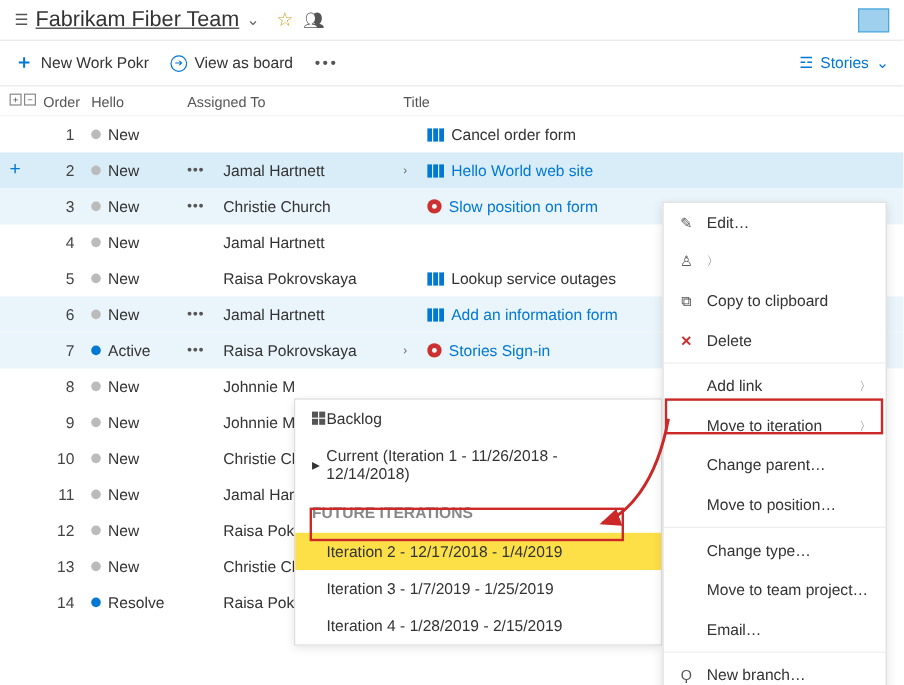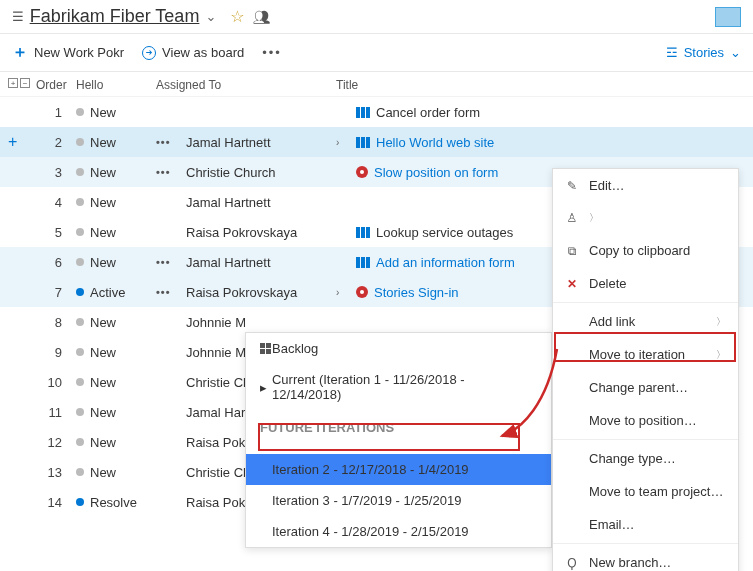--- a/index.html
+++ b/index.html
@@ -40,22 +40,22 @@
   .r-title { flex:1; display:flex; align-items:center; gap:6px; white-space:nowrap; overflow:hidden;}
   .wi-icon { width:14px; height:11px; display:flex; gap:1px;}
   .wi-icon span { width:4px; background:#0078d4; }
   .bug { width:12px; height:12px; background:#cc3131; border-radius:50% 50% 50% 50%; position:relative; display:flex; align-items:center; justify-content:center;}
   .bug::before { content:""; position:absolute; width:4px; height:4px; background:#fff; border-radius:50%;}
   .r-title a { color:#0078d4; text-decoration:none;}
   .r-title .plain { color:#333;}
   
   .submenu { position:absolute; left:245px; top:332px; width:307px; background:#fff; border:1px solid #ddd; box-shadow:0 2px 8px rgba(0,0,0,0.12); font-size:13px; z-index:5;}
   .submenu .srow { padding:8px 14px; display:flex; align-items:center; }
-  .submenu .hdr { color:#888; font-weight:600; padding:10px 14px 19px;}
-  .submenu .srow.highlight { background:#3b82f6;align-items:center;}
+  .submenu .hdr { color:#888; font-weight:600; padding:10px 14px 9px;}
+  .submenu .srow.highlight { background:#fde047;align-items:center;}
   .submenu .sq4 { width:12px; height:12px; display:grid; grid-template:repeat(2,5px)/repeat(2,5px); gap:1px;}
   .submenu .sq4 span { background:#555;}
   .redbox1 { position:absolute; border:2px solid #cc2828; left:258px; top:423px; width:262px; height:28px; pointer-events:none; z-index:10;}
   
   .ctx { position:absolute; left:552px; top:168px; width:187px; background:#fff; border:1px solid #ddd; box-shadow:0 2px 8px rgba(0,0,0,0.12); z-index:5;}
   .ctx .crow { padding:9px 12px; display:flex; align-items:center; gap:10px;}
   .ctx .crow .ci { width:14px; text-align:center; color:#555; font-size:12px;}
   .ctx .crow .lbl { flex:1;}
   .ctx .crow .ar { color:#666; font-size:10px;}
   .ctx hr { border:none; border-top:1px solid #eee; margin:2px 0;}

